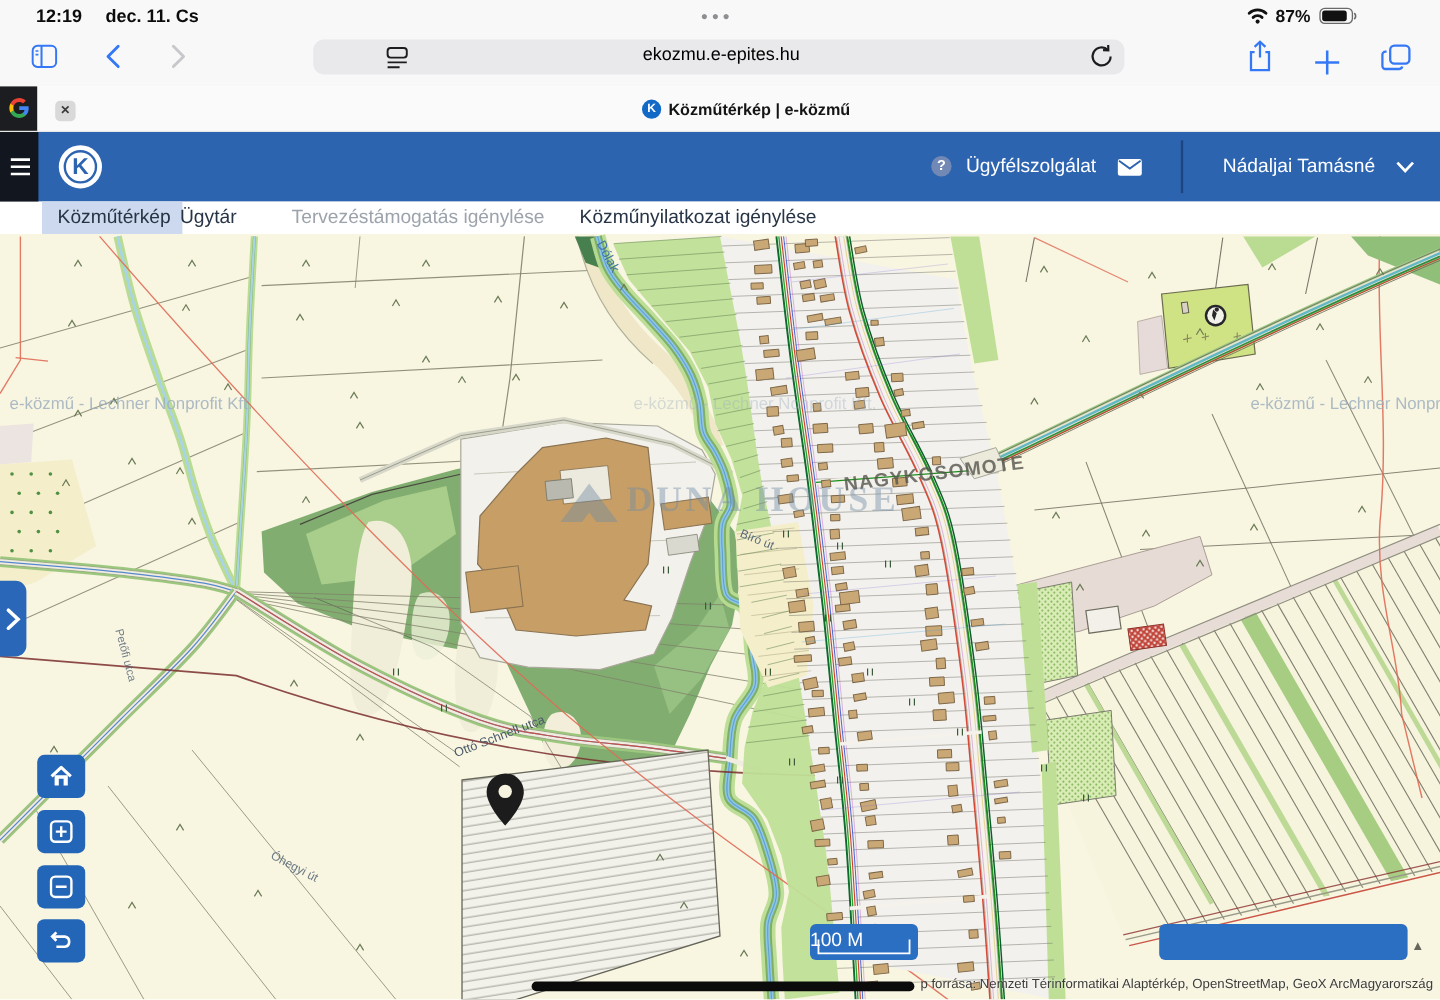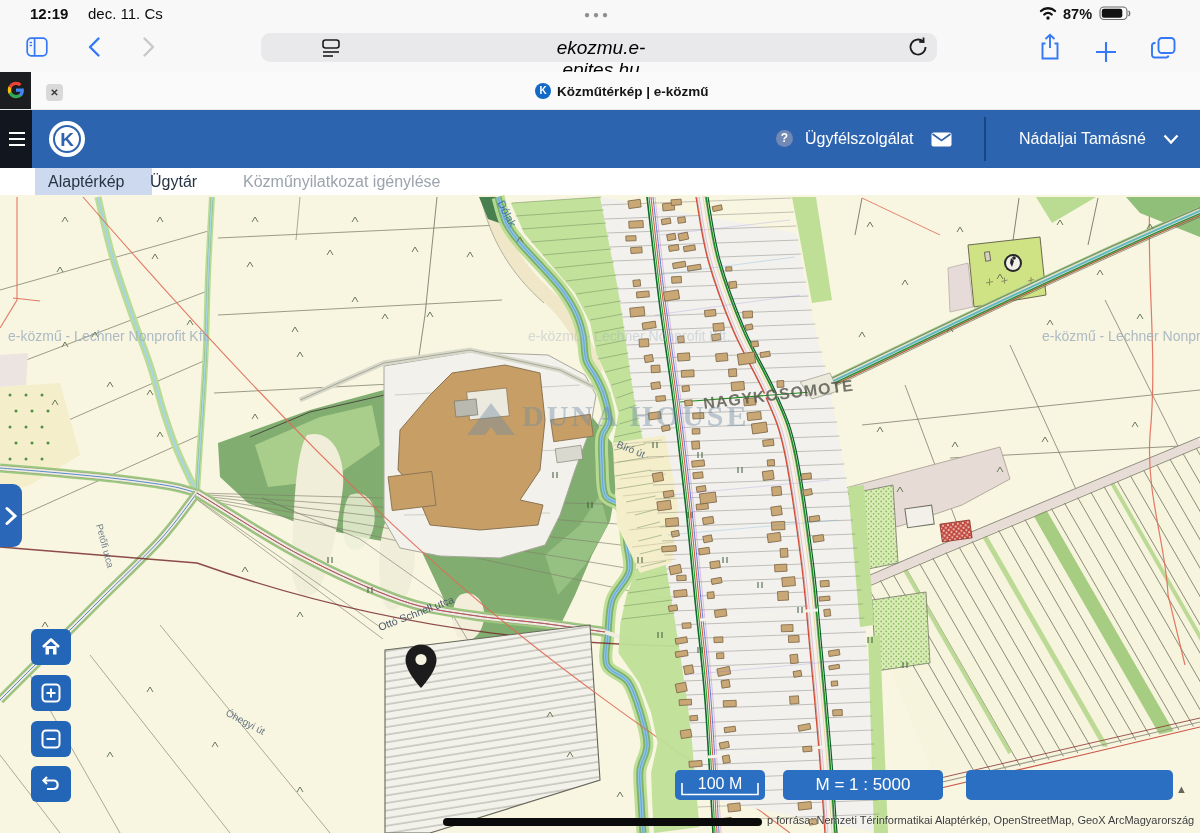--- a/index.html
+++ b/index.html
@@ -10,21 +10,21 @@
 #statusbar{left:0;top:0;width:1200px;height:28px;background:#f8f8f8;}
 #toolbar{left:0;top:28px;width:1200px;height:44px;background:#f8f8f8;}
 #tabrow{left:0;top:72px;width:1200px;height:38px;background:#fafafa;border-bottom:1px solid #e8e8e8;}
 .st{font-size:15px;font-weight:700;color:#0c0c0c;}
 #urlbar{left:261px;top:33px;width:676px;height:29px;background:#e9e8ea;border-radius:9px;}
 #header{left:0;top:110px;width:1200px;height:58px;background:#2d64b0;}
 #blkstrip{left:0;top:110px;width:32px;height:62px;background:#12161f;}
 #nav{left:0;top:168px;width:1200px;height:27px;background:#ffffff;}
 .navitem{position:absolute;top:0;height:27px;line-height:27px;font-size:16px;font-weight:500;color:#263445;white-space:nowrap;}
 .btn{position:absolute;background:#2365b6;border-radius:6px;}
-.bbtn{position:absolute;background:#2b6fc2;border-radius:5px;color:#fff;text-align:center;}
+.bbtn{position:absolute;background:#2b6fc2;border-radius:5px;color:#fff;text-align:left;}
 svg{display:block;}
 </style></head>
 <body>
 <div id="page">
 
 <svg width="1200" height="638" viewBox="0 0 1200 638" style="position:absolute;left:0;top:195px">
 <defs>
 <pattern id="hatch" width="8" height="7.5" patternTransform="rotate(-9)" patternUnits="userSpaceOnUse">
  <rect width="8" height="7.5" fill="#f2f1ea"></rect>
           <line x1="0" y1="1" x2="8" y2="1" stroke="#a9a99f" stroke-width="0.95"></line>
@@ -529,21 +529,21 @@
 <text x="616" y="252" font-family="Liberation Sans, sans-serif" font-size="10" fill="#5a6b7a" transform="rotate(22 616 252)">Bíró út</text>
 <text x="380" y="436" font-family="Liberation Sans, sans-serif" font-size="10.5" fill="#4a5a68" transform="rotate(-21 380 436)">Ottó Schnell utca</text>
 <text x="225" y="520" font-family="Liberation Sans, sans-serif" font-size="10" fill="#5a6b7a" transform="rotate(28 225 520)" opacity="0.9">Óhegyi út</text>
 <text x="96" y="330" font-family="Liberation Sans, sans-serif" font-size="9.5" fill="#5a6b7a" transform="rotate(75 96 330)" opacity="0.85">Petőfi utca</text>
 <path d="M421 449.5 c-8.6 0 -15.5 6.9 -15.5 15.5 c0 11.6 15.5 28 15.5 28 c0 0 15.5 -16.4 15.5 -28 c0 -8.6 -6.9 -15.5 -15.5 -15.5 z" fill="#1c1c1c"></path>
 <circle cx="421" cy="464.5" r="5.6" fill="#f6f3e0"></circle>
 </svg>
 
 <div class="abs" id="statusbar"></div>
 <div class="abs st" style="left:30px;top:5px;">12:19</div>
-<div class="abs st" style="left:88px;top:5px;font-weight:400;">dec. 11. Cs</div>
+<div class="abs st" style="left:88px;top:5px;font-weight:700;">dec. 11. Cs</div>
 <div class="abs" style="left:584px;top:9px;color:#8e8e93;font-size:10px;letter-spacing:3px;">●●●</div>
 <svg class="abs" style="left:1038px;top:4px" width="150" height="18" viewBox="0 0 150 18">
  <circle cx="10" cy="14" r="1.7" fill="#111"></circle>
  <path d="M6.3 10.5 a5.3 5.3 0 0 1 7.4 0" stroke="#111" stroke-width="2.4" fill="none" stroke-linecap="round"></path>
  <path d="M3 7 a10.2 10.2 0 0 1 14 0" stroke="#111" stroke-width="2.4" fill="none" stroke-linecap="round"></path>
  <text x="25" y="14.5" font-size="14.5" font-weight="600" fill="#111" font-family="Liberation Sans,sans-serif">87%</text>
  <rect x="62" y="3" width="27" height="12.5" rx="4" stroke="#6a6a6a" fill="none" stroke-width="1.1"></rect>
  <rect x="63.8" y="4.8" width="20.5" height="8.9" rx="2.2" fill="#111"></rect>
  <path d="M90.5 7 a3.2 3.2 0 0 1 0 5" stroke="#6a6a6a" stroke-width="1.4" fill="none"></path>
 </svg>
@@ -560,21 +560,21 @@
     </svg>
 <svg class="abs" style="left:138px;top:36px" width="20" height="22" viewBox="0 0 20 22">
       <path d="M6.5 2.5 L15 11 L6.5 19.5" stroke="#c7c7cc" stroke-width="2.4" fill="none" stroke-linecap="round" stroke-linejoin="round"></path>
     </svg>
 <div class="abs" id="urlbar"></div>
 <svg class="abs" style="left:320px;top:37px" width="22" height="22" viewBox="0 0 22 22">
  <rect x="3" y="3" width="16" height="8" rx="2.5" stroke="#1c1c1e" stroke-width="1.6" fill="none"></rect>
  <line x1="3" y1="15" x2="19" y2="15" stroke="#1c1c1e" stroke-width="1.6"></line>
  <line x1="3" y1="19" x2="13" y2="19" stroke="#1c1c1e" stroke-width="1.6"></line>
 </svg>
-<div class="abs" style="left:521px;top:37px;width:160px;text-align:center;font-size:19px;color:#000;font-style:italic;">ekozmu.e-epites.hu</div>
+<div class="abs" style="left:521px;top:37px;width:160px;text-align:center;font-size:15px;color:#000;">ekozmu.e-epites.hu</div>
 <svg class="abs" style="left:907px;top:36px" width="22" height="22" viewBox="0 0 22 22">
  <path d="M18.5 11 a7.5 7.5 0 1 1 -2.2 -5.3" stroke="#1c1c1e" stroke-width="1.8" fill="none"></path>
  <path d="M16.5 1.5 L16.6 6 L12.2 5.8" stroke="#1c1c1e" stroke-width="1.8" fill="none"></path>
 </svg>
 <svg class="abs" style="left:1038px;top:33px" width="24" height="28" viewBox="0 0 24 28">
  <path d="M12 2 L12 15" stroke="#3478f6" stroke-width="1.9"></path>
  <path d="M7.5 6 L12 1.8 L16.5 6" stroke="#3478f6" stroke-width="1.9" fill="none"></path>
  <path d="M7.5 10.5 L4.5 10.5 L4.5 25.5 L19.5 25.5 L19.5 10.5 L16.5 10.5" stroke="#3478f6" stroke-width="1.9" fill="none"></path>
 </svg>
 <svg class="abs" style="left:1094px;top:40px" width="24" height="24" viewBox="0 0 24 24">
@@ -611,23 +611,24 @@
  <path d="M1.5 2 L10.5 8.5 L19.5 2" stroke="#2d64b0" stroke-width="1.6" fill="none"></path>
 </svg>
 <div class="abs" style="left:984px;top:117px;width:1.5px;height:44px;background:#1c4480;"></div>
 <div class="abs" style="left:1019px;top:130px;font-size:16px;font-weight:400;color:#fff;">Nádaljai Tamásné</div>
 <svg class="abs" style="left:1163px;top:134px" width="16" height="11" viewBox="0 0 16 11">
       <path d="M1.5 1.5 L8 8.5 L14.5 1.5" stroke="#fff" stroke-width="2.3" fill="none"></path>
     </svg>
 
 <div class="abs" id="nav"></div>
 <div class="abs" style="left:35px;top:168px;width:117px;height:27px;background:#ccd9ee;"></div>
-<div class="navitem" style="left:48px;top:168px;">Alaptérkép</div>
+<div class="navitem" style="left:48px;top:168px;">Közműtérkép</div>
 <div class="navitem" style="left:150px;top:168px;text-align:right;">Ügytár</div>
-<div class="navitem" style="left:243px;top:168px;color:#9ca3ac;">Közműnyilatkozat igénylése</div>
+<div class="navitem" style="left:243px;top:168px;color:#9ca3ac;">Tervezéstámogatás igénylése</div>
+<div class="navitem" style="left:483px;top:168px;">Közműnyilatkozat igénylése</div>
 
 <div class="abs" style="left:0;top:484px;width:22px;height:63px;background:#2a67b8;border-radius:0 9px 9px 0;"></div>
 <svg class="abs" style="left:3px;top:506px" width="16" height="20" viewBox="0 0 16 20">
       <path d="M4 2.5 L12 10 L4 17.5" stroke="#fff" stroke-width="3" fill="none" stroke-linecap="round"></path>
     </svg>
 
 <div class="btn" style="left:31px;top:629px;width:40px;height:36px;"></div>
 <svg class="abs" style="left:41px;top:637px" width="20" height="20" viewBox="0 0 20 20">
  <path d="M2 10 L10 2.5 L18 10" stroke="#fff" stroke-width="2.6" fill="none" stroke-linejoin="round"></path>
  <path d="M4.5 9 L4.5 17.5 L8 17.5 L8 12 L12 12 L12 17.5 L15.5 17.5 L15.5 9" fill="#fff"></path>
@@ -647,19 +648,18 @@
  <path d="M4 6.5 L16 6.5 A0 0 0 0 1 16 14.5 L8 14.5" stroke="#fff" stroke-width="2.2" fill="none" style="display:none"></path>
  <path d="M6 3 L2.5 6.5 L6 10" stroke="#fff" stroke-width="2.2" fill="none"></path>
  <path d="M3 6.5 L13 6.5 A4.3 4.3 0 0 1 13 15 L6 15" stroke="#fff" stroke-width="2.2" fill="none"></path>
 </svg>
 
 <div class="bbtn" style="left:675px;top:770px;width:90px;height:30px;font-size:16px;line-height:28px;">100 M
  <svg class="abs" style="left:6px;top:7px" width="78" height="19" viewBox="0 0 78 19">
   <path d="M1 6 L1 17.5 L77 17.5 L77 6" stroke="#fff" stroke-width="1.6" fill="none"></path>
  </svg>
 </div>
-<div class="bbtn" style="left:783px;top:770px;width:160px;height:30px;font-size:17px;line-height:29px;">M = 1 : 5000</div>
 <div class="bbtn" style="left:966px;top:770px;width:207px;height:30px;"></div>
 <div class="abs" style="left:1176px;top:783px;color:#66665a;font-size:11px;">▲</div>
 
 <div class="abs" style="left:767px;top:814px;width:440px;font-size:11px;color:#3c3c38;text-shadow:0 0 2px rgba(255,255,255,0.8);white-space:nowrap;">p forrása: Nemzeti Térinformatikai Alaptérkép, OpenStreetMap, GeoX ArcMagyarország</div>
 <div class="abs" style="left:443px;top:818px;width:319px;height:8px;background:#0b0b0b;border-radius:4px;"></div>
 
 </div>
 </body></html>

